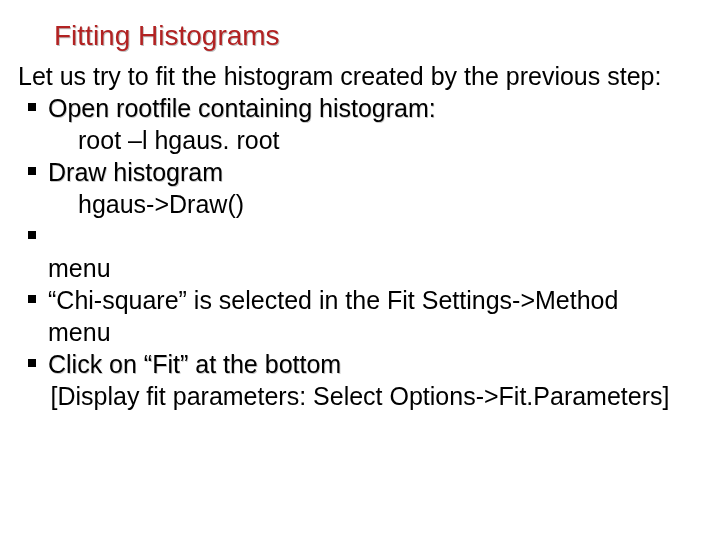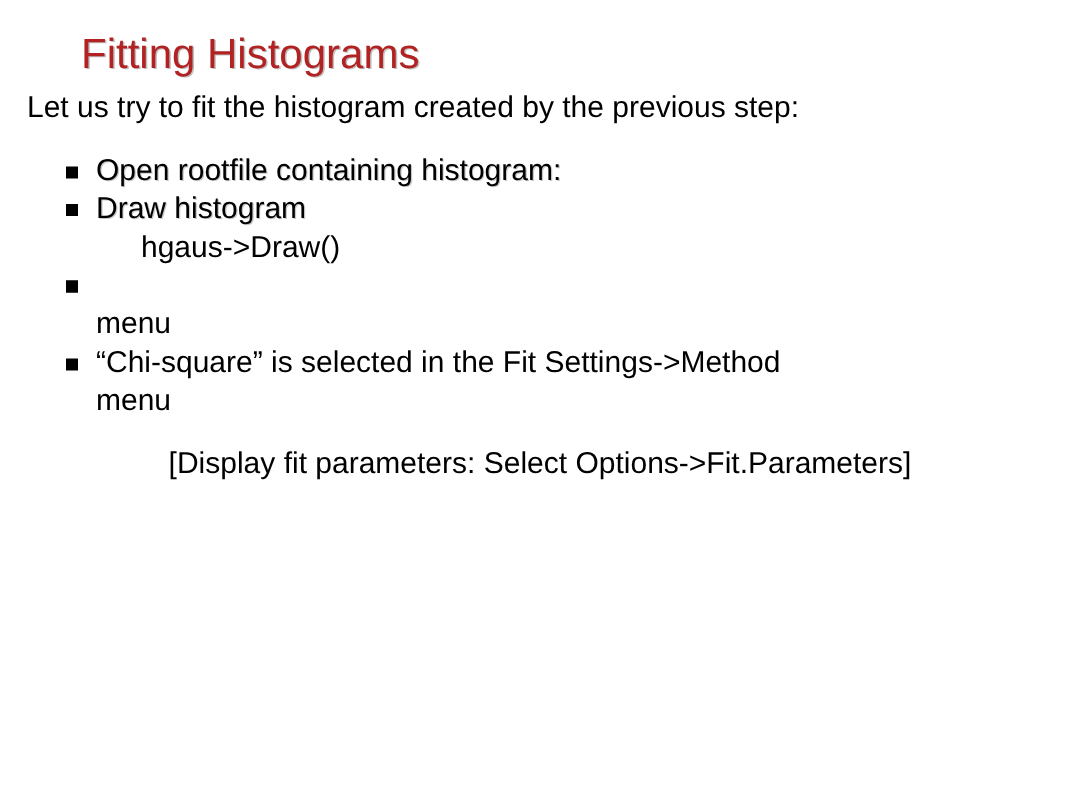--- a/index.html
+++ b/index.html
@@ -19,29 +19,29 @@
   }
   .title {
     font-size: 28px;
     font-weight: 400;
     color: #b22222;
     margin: 0 0 8px 36px;
     text-shadow: 1px 1px 0 rgba(0,0,0,0.25);
     letter-spacing: 0px;
   }
   .body {
-    font-size: 20px;
+    font-size: 25px;
     line-height: 1.28;
     color: #000;
   }
   .para {
     margin: 0;
   }
   .bullets {
-    margin: 16px;
+    margin: 0;
     padding: 0;
     list-style: none;
   }
   .bullets li {
     position: relative;
     padding-left: 30px;
     margin: 0;
   }
   .bullets li .sq {
     position: absolute;
@@ -72,20 +72,21 @@
   <h1 class="title">Fitting Histograms</h1>
 
   <div class="body">
     <p class="para">Let us try to fit the histogram created by the previous step:</p>
 
     <ul class="bullets">
 
       <li>
         <span class="sq"></span>
         <span class="step">Open rootfile containing histogram:</span>
+        <span class="sub">root –l hgaus. root</span>
       </li>
 
       <li>
         <span class="sq"></span>
         <span class="step">Draw histogram</span>
         <span class="sub">hgaus-&gt;Draw()</span>
       </li>
 
 
       <li>
@@ -97,19 +98,23 @@
         <br>
         <span>menu</span>
       </li>
 
       <li>
         <span class="sq"></span>
         <span>“Chi-square” is selected in the Fit Settings-&gt;Method </span><br>
         <span>menu</span>
       </li>
 
+      <li>
+        <span class="sq"></span>
+        <span class="step">Click on “Fit” at the bottom</span>
+      </li>
 
     </ul>
 
     <p class="bottomline">[Display fit parameters: Select Options-&gt;Fit.Parameters]</p>
   </div>
 
 </div>
 
 </body></html>

